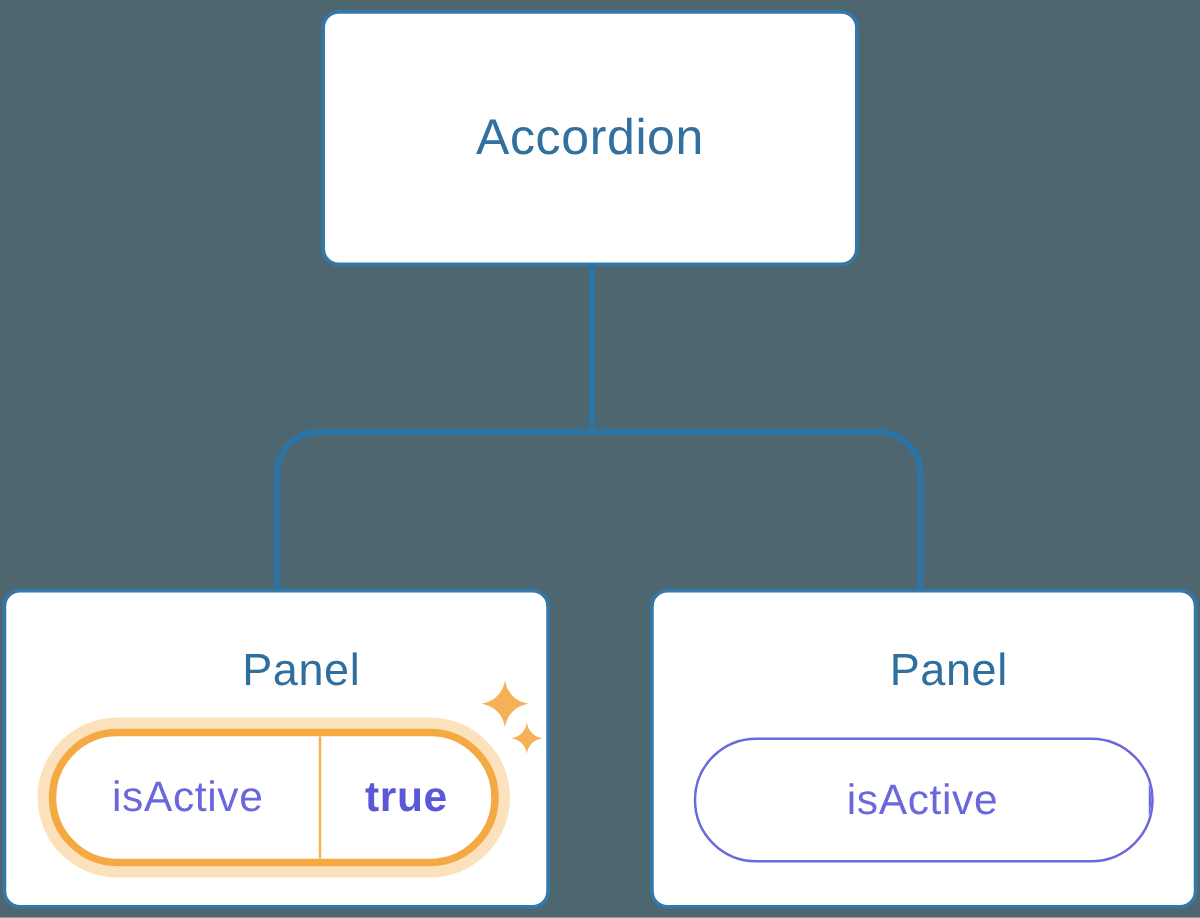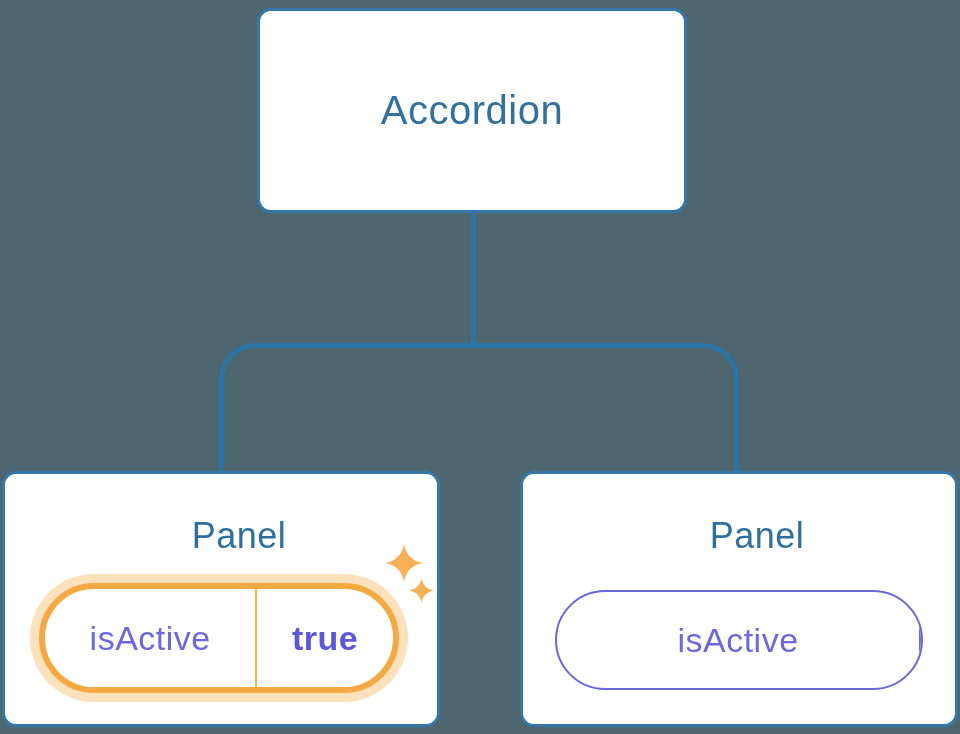--- a/index.html
+++ b/index.html
@@ -51,27 +51,28 @@
     width: 438px; height: 256px;
     box-sizing: border-box;
     background: #ffffff;
     border: 3px solid #3578A8;
     border-radius: 14px;
   }
   .panel-left  { left: 2px; }
   .panel-right { left: 520px; }
   .panel-title {
     position: absolute;
-    left: 18px; top: 41px;
+    left: 0; top: 41px;
     width: 100%;
     text-align: center;
     font-size: 36px;
     font-weight: 500;
     color: #2E6F9E;
     letter-spacing: 0.5px;
+    padding-left: 20px;
   }
   
   .pill {
     position: absolute;
     box-sizing: border-box;
     background: #ffffff;
     display: flex;
     align-items: stretch;
     overflow: hidden;
   }

